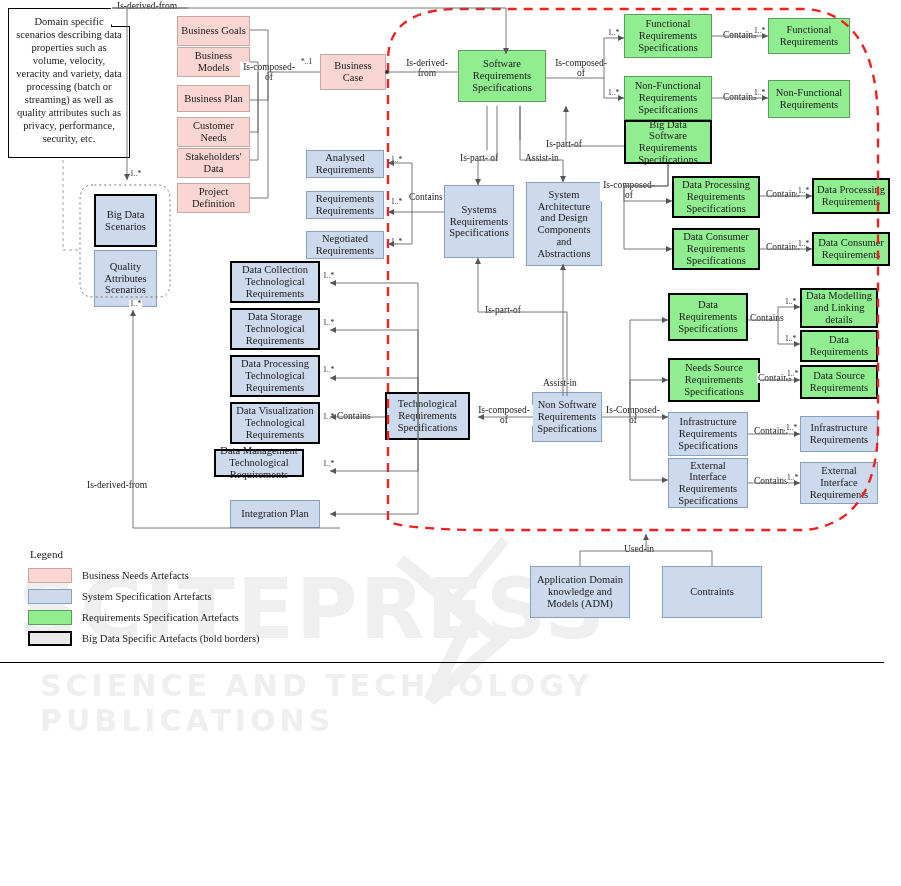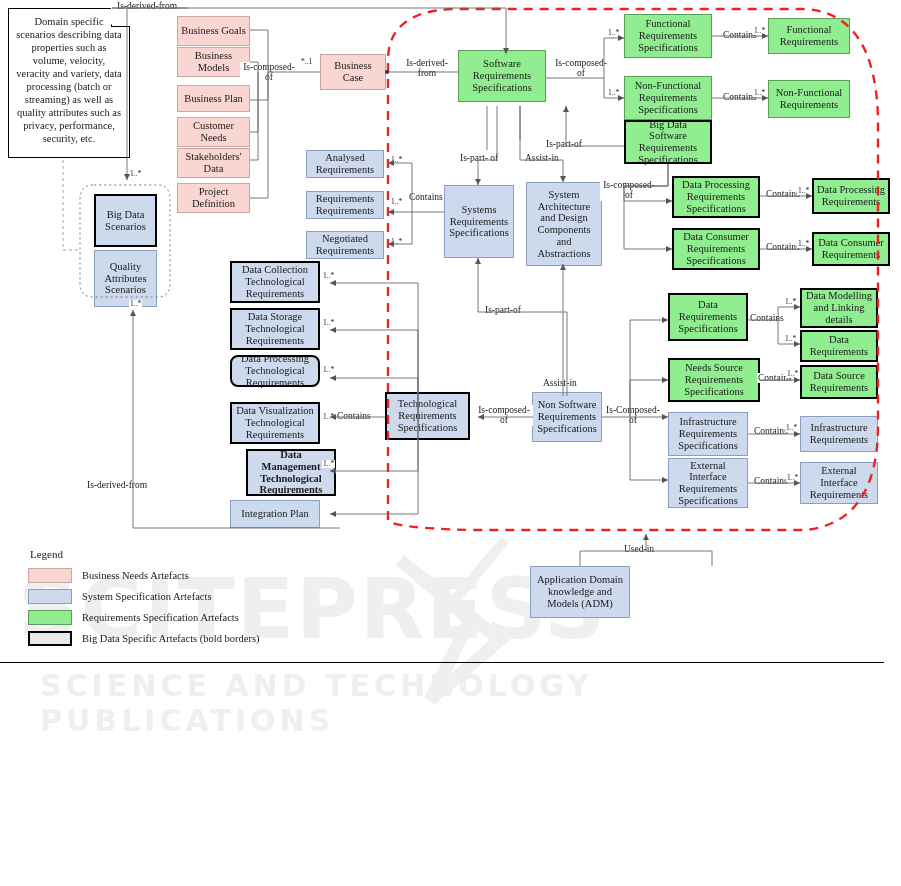--- a/index.html
+++ b/index.html
@@ -203,29 +203,30 @@
   <div class="node green bold-b" style="left:800px;top:330px;width:78px;height:32px;">Data Requirements</div>
   <div class="node green bold-b" style="left:668px;top:358px;width:92px;height:44px;">Needs Source Requirements Specifications</div>
   <div class="node green bold-b" style="left:800px;top:365px;width:78px;height:34px;">Data Source Requirements</div>
   <div class="node blue" style="left:668px;top:412px;width:80px;height:44px;">Infrastructure Requirements Specifications</div>
   <div class="node blue" style="left:800px;top:416px;width:78px;height:36px;">Infrastructure Requirements</div>
   <div class="node blue" style="left:668px;top:458px;width:80px;height:50px;">External Interface Requirements Specifications</div>
   <div class="node blue" style="left:800px;top:462px;width:78px;height:42px;">External Interface Requirements</div>
 
   <div class="node blue bold-b" style="left:230px;top:261px;width:90px;height:42px;">Data Collection Technological Requirements</div>
   <div class="node blue bold-b" style="left:230px;top:308px;width:90px;height:42px;">Data Storage Technological Requirements</div>
-  <div class="node blue bold-b" style="left:230px;top:355px;width:90px;height:32px;border-radius:8px;">Data Processing Technological Requirements</div>
+  <div class="node blue bold-b" style="left:230px;top:355px;width:90px;height:42px;">Data Processing Technological Requirements</div>
   <div class="node blue bold-b" style="left:230px;top:402px;width:90px;height:42px;">Data Visualization Technological Requirements</div>
-  <div class="node blue bold-b" style="left:246px;top:449px;width:90px;height:47px;font-weight:bold;">Data Management Technological Requirements</div>
+  <div class="node blue bold-b" style="left:214px;top:449px;width:90px;height:28px;">Data Management Technological Requirements</div>
   <div class="node blue" style="left:230px;top:500px;width:90px;height:28px;">Integration Plan</div>
 
   <div class="node blue bold-b" style="left:385px;top:392px;width:85px;height:48px;">Technological Requirements Specifications</div>
   <div class="node blue" style="left:532px;top:392px;width:70px;height:50px;">Non Software Requirements Specifications</div>
 
   <div class="node blue" style="left:530px;top:566px;width:100px;height:52px;">Application Domain knowledge and Models (ADM)</div>
+  <div class="node blue" style="left:662px;top:566px;width:100px;height:52px;">Contraints</div>
 
   <div class="lbl" style="left:116px;top:1px;">Is-derived-from</div>
   <div class="lbl two" style="left:240px;top:62px;">Is-composed-of</div>
   <div class="lbl two" style="left:398px;top:58px;">Is-derived-from</div>
   <div class="lbl two" style="left:552px;top:58px;">Is-composed-of</div>
   <div class="lbl" style="left:722px;top:30px;">Contains</div>
   <div class="lbl" style="left:722px;top:92px;">Contains</div>
   <div class="lbl" style="left:545px;top:139px;">Is-part-of</div>
   <div class="lbl two" style="left:600px;top:180px;">Is-composed-of</div>
   <div class="lbl" style="left:765px;top:189px;">Contains</div>

